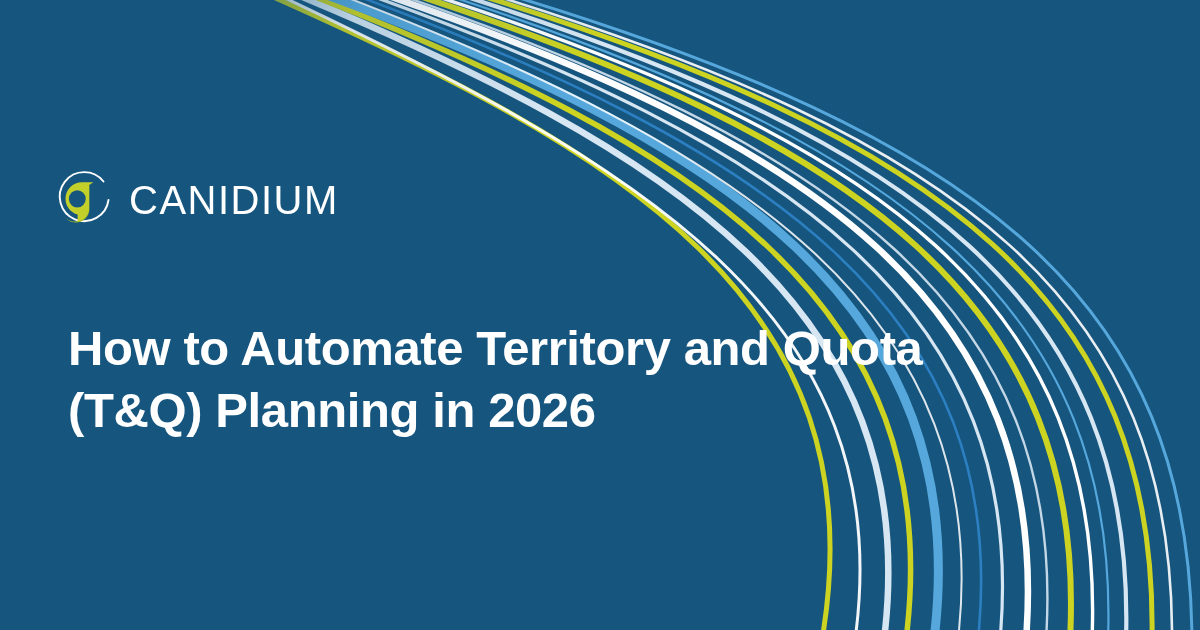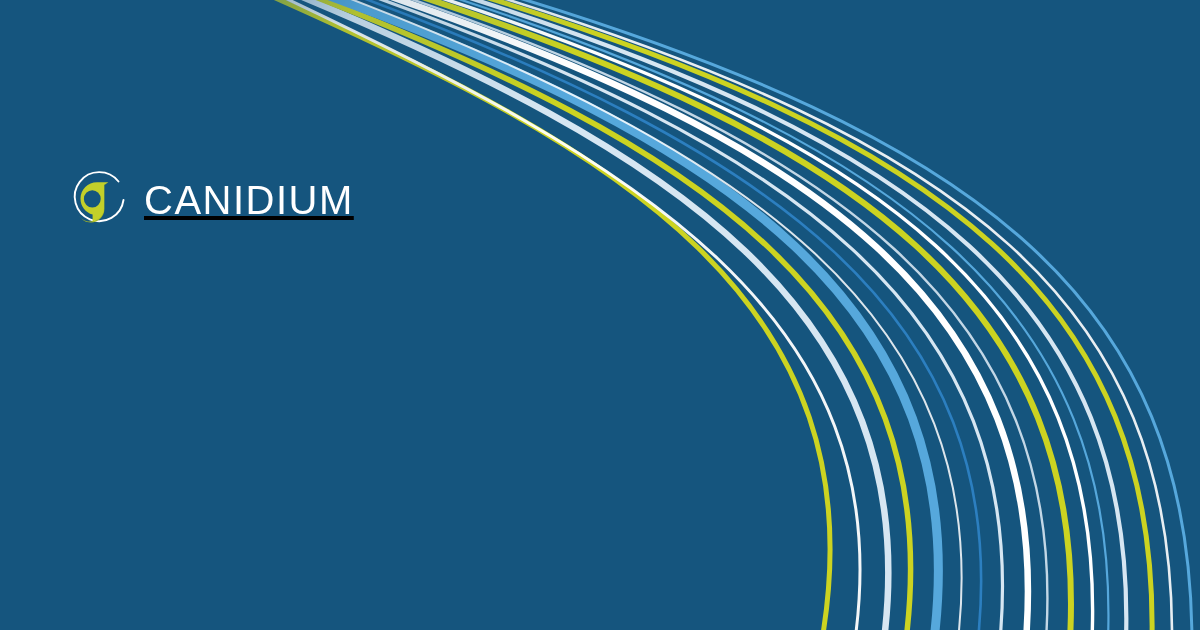--- a/index.html
+++ b/index.html
@@ -27,26 +27,25 @@
     position: absolute;
     inset: 0;
     width: 1200px;
     height: 630px;
     pointer-events: none;
   }
 
   
   #brand-logo {
     position: absolute;
-    left: 68px;
+    left: 53px;
     top: 160px;
     display: flex;
     align-items: center;
     height: 80px;
-    text-decoration: underline;
   }
   #logo-mark {
     width: 62px;
     height: 62px;
     flex: 0 0 62px;
     display: block;
   }
   #logo-wordmark {
     margin-left: 14px;
     color: #ffffff;
@@ -141,14 +140,15 @@
                  L 36.0 16.0
                  L 40.4 13.2 Z" fill="#c3d02a"></path>
 
         <ellipse cx="24.3" cy="29.9" rx="8.4" ry="8.6" fill="#15557e"></ellipse>
       </g>
     </svg>
 
     <span id="logo-wordmark">CANIDIUM</span>
   </div>
 
+  <h1 id="headline">How to Automate Territory and Quota (T&amp;Q) Planning in 2026</h1>
 
 </div>
 
 </body></html>

